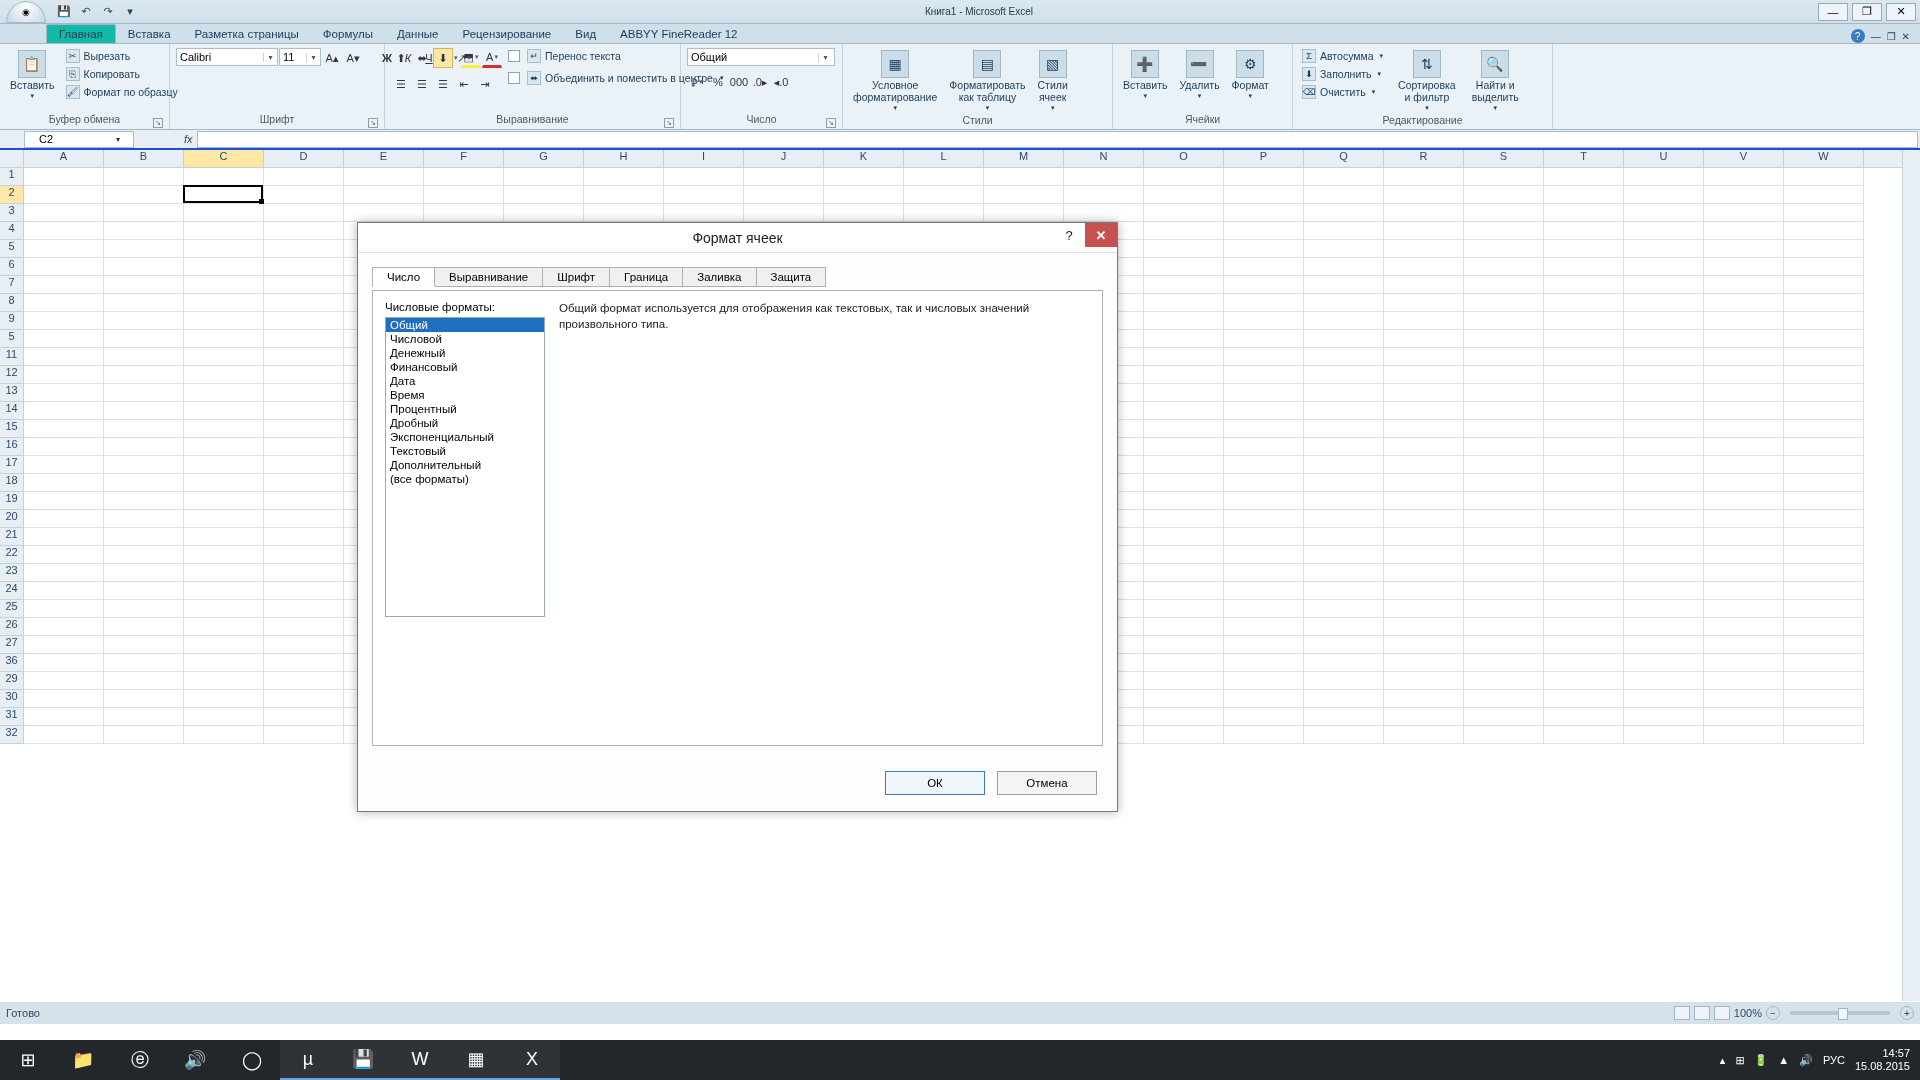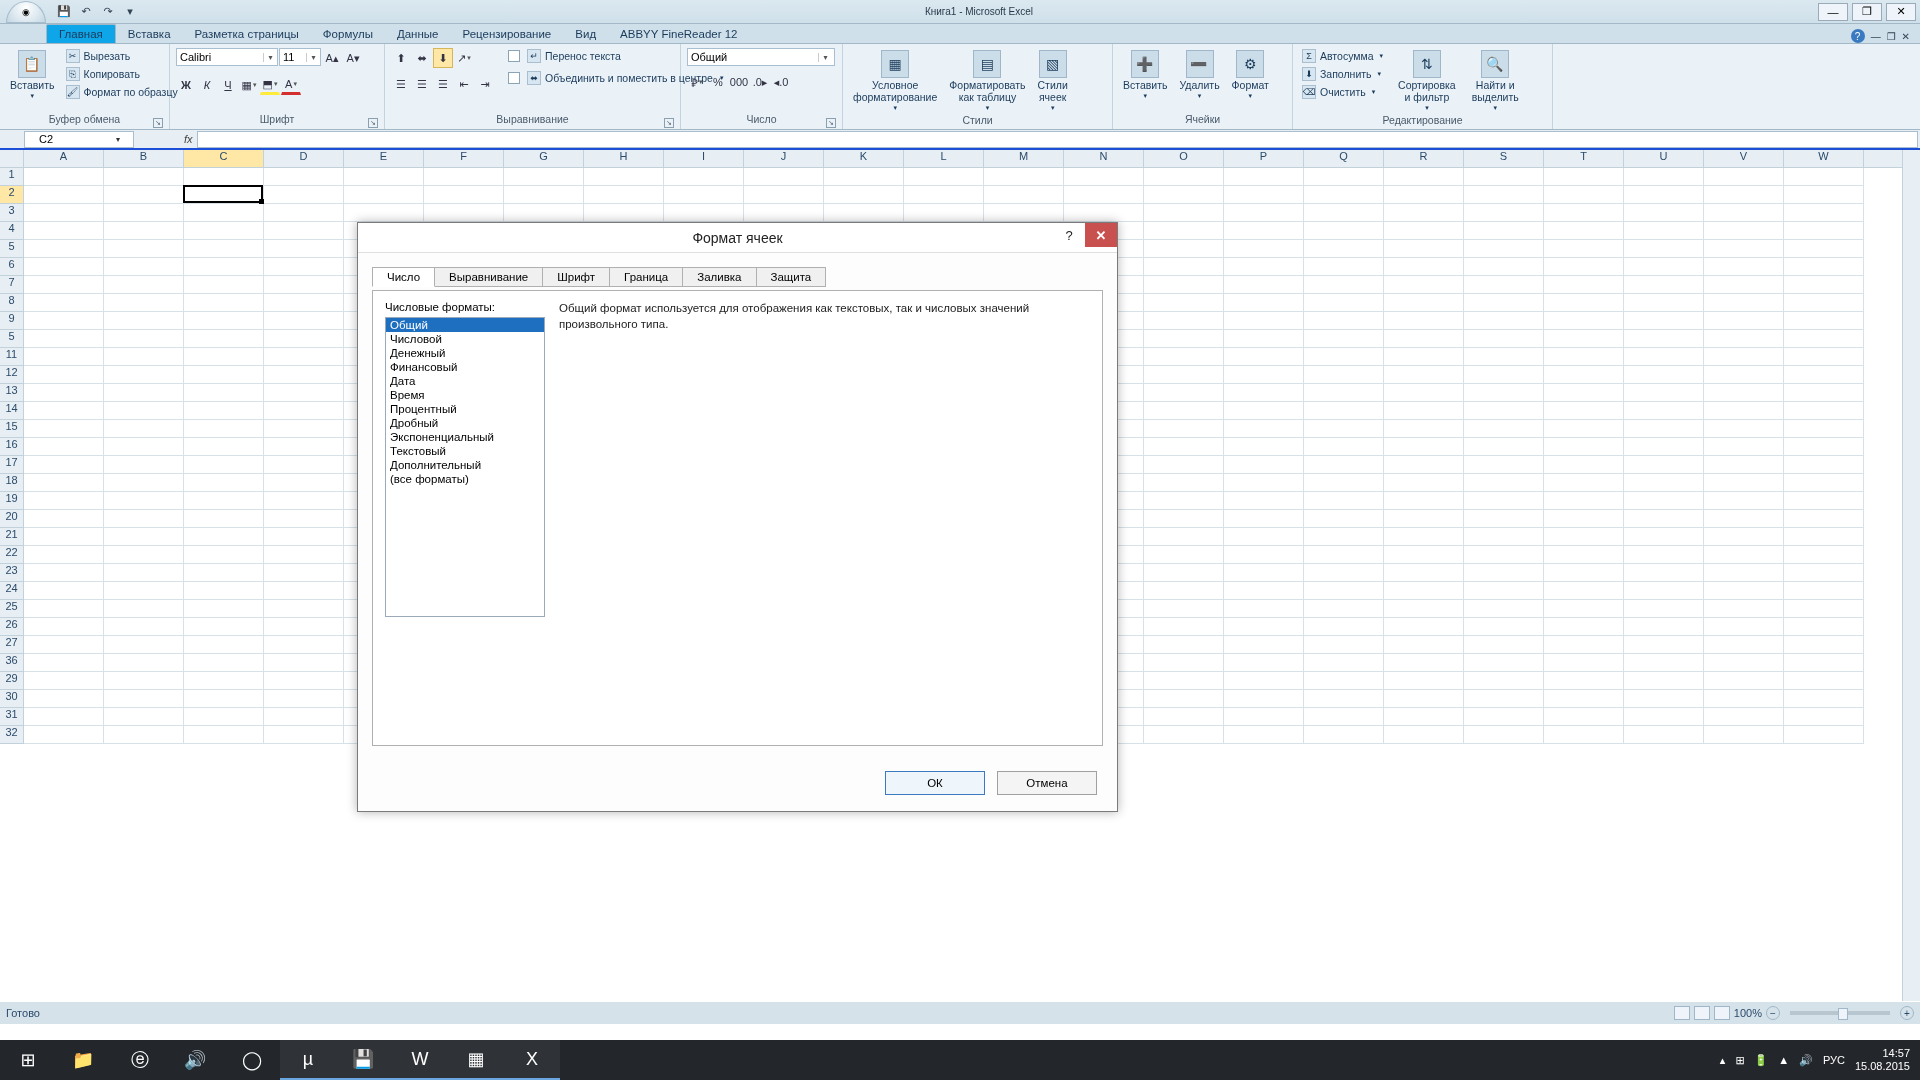--- a/index.html
+++ b/index.html
@@ -11,21 +11,21 @@
 .office-btn { width: 40px; height: 22px; border: 1px solid #a7bccd; border-radius: 50%/100% 100% 0 0; background: radial-gradient(circle at 50% 30%, #fff, #c3d7e4); margin-right: 6px; display: flex; align-items: center; justify-content: center; font-size: 9px; }
 .qat-btn { width: 20px; height: 18px; display: flex; align-items: center; justify-content: center; color: #345; font-size: 11px; }
 .title-text { flex: 1; text-align: center; font-size: 10px; color: #2a3a4a; }
 .win-controls { display: flex; gap: 4px; margin-right: 4px; }
 .win-btn { width: 30px; height: 18px; border: 1px solid #9aaab8; display: flex; align-items: center; justify-content: center; font-size: 11px; background: #eef4f9; }
 .win-btn.close { background: #eef4f9; }
 
 
 .ribbon-tabs { height: 20px; background: #cfe0ea; display: flex; align-items: flex-end; padding-left: 46px; gap: 0; border-bottom: 1px solid #a3b8c7; }
 .ribbon-tab { padding: 3px 12px; font-size: 11.5px; color: #1a3a5a; cursor: pointer; }
-.ribbon-tab.active { background: #0ea5e9; border: 1px solid #a3b8c7; border-bottom: none; border-radius: 2px 2px 0 0; }
+.ribbon-tab.active { background: #14b8a6; border: 1px solid #a3b8c7; border-bottom: none; border-radius: 2px 2px 0 0; }
 .ribbon-help { margin-left: auto; display: flex; gap: 6px; padding-right: 10px; align-items: center; }
 .help-btn { width: 14px; height: 14px; border-radius: 50%; background: #3a7ac0; color: #fff; font-size: 10px; display: flex; align-items: center; justify-content: center; }
 .mini-btn { font-size: 10px; color: #345; }
 
 
 .ribbon { height: 86px; background: #eaf2f8; border-bottom: 1px solid #a3b8c7; display: flex; }
 .group { border-right: 1px solid #c3d3df; padding: 2px 6px 0 6px; display: flex; flex-direction: column; justify-content: space-between; }
 .group-body { flex: 1; display: flex; align-items: flex-start; gap: 4px; padding-top: 2px; }
 .group-label { height: 16px; text-align: center; font-size: 10.5px; color: #4a5a6a; position: relative; }
 .group-label .launcher { position: absolute; right: 0; bottom: 1px; width: 10px; height: 10px; border: 1px solid #8aa0b0; font-size: 7px; display: flex; align-items: center; justify-content: center; }
@@ -178,21 +178,21 @@
         <div class="small-btn">
             <span class="ic">🖌</span>
             <span>Формат по образцу</span>
           </div>
       </div>
     </div>
     <div class="group-label"><span>Буфер обмена</span><span class="launcher">↘</span></div>
   </div>
 
   <div class="group" style="width:215px">
-    <div class="group-body" style="flex-direction:column;gap:7px">
+    <div class="group-body" style="flex-direction:row;gap:14px">
       <div class="icon-row">
         <div class="combo">
             <input style="width: 86px;" value="Calibri">
             <span class="dd">▾</span>
           </div>
         <div class="combo">
             <input style="width: 26px;" value="11">
             <span class="dd">▾</span>
           </div>
         <div class="icon-btn">A▴</div>

